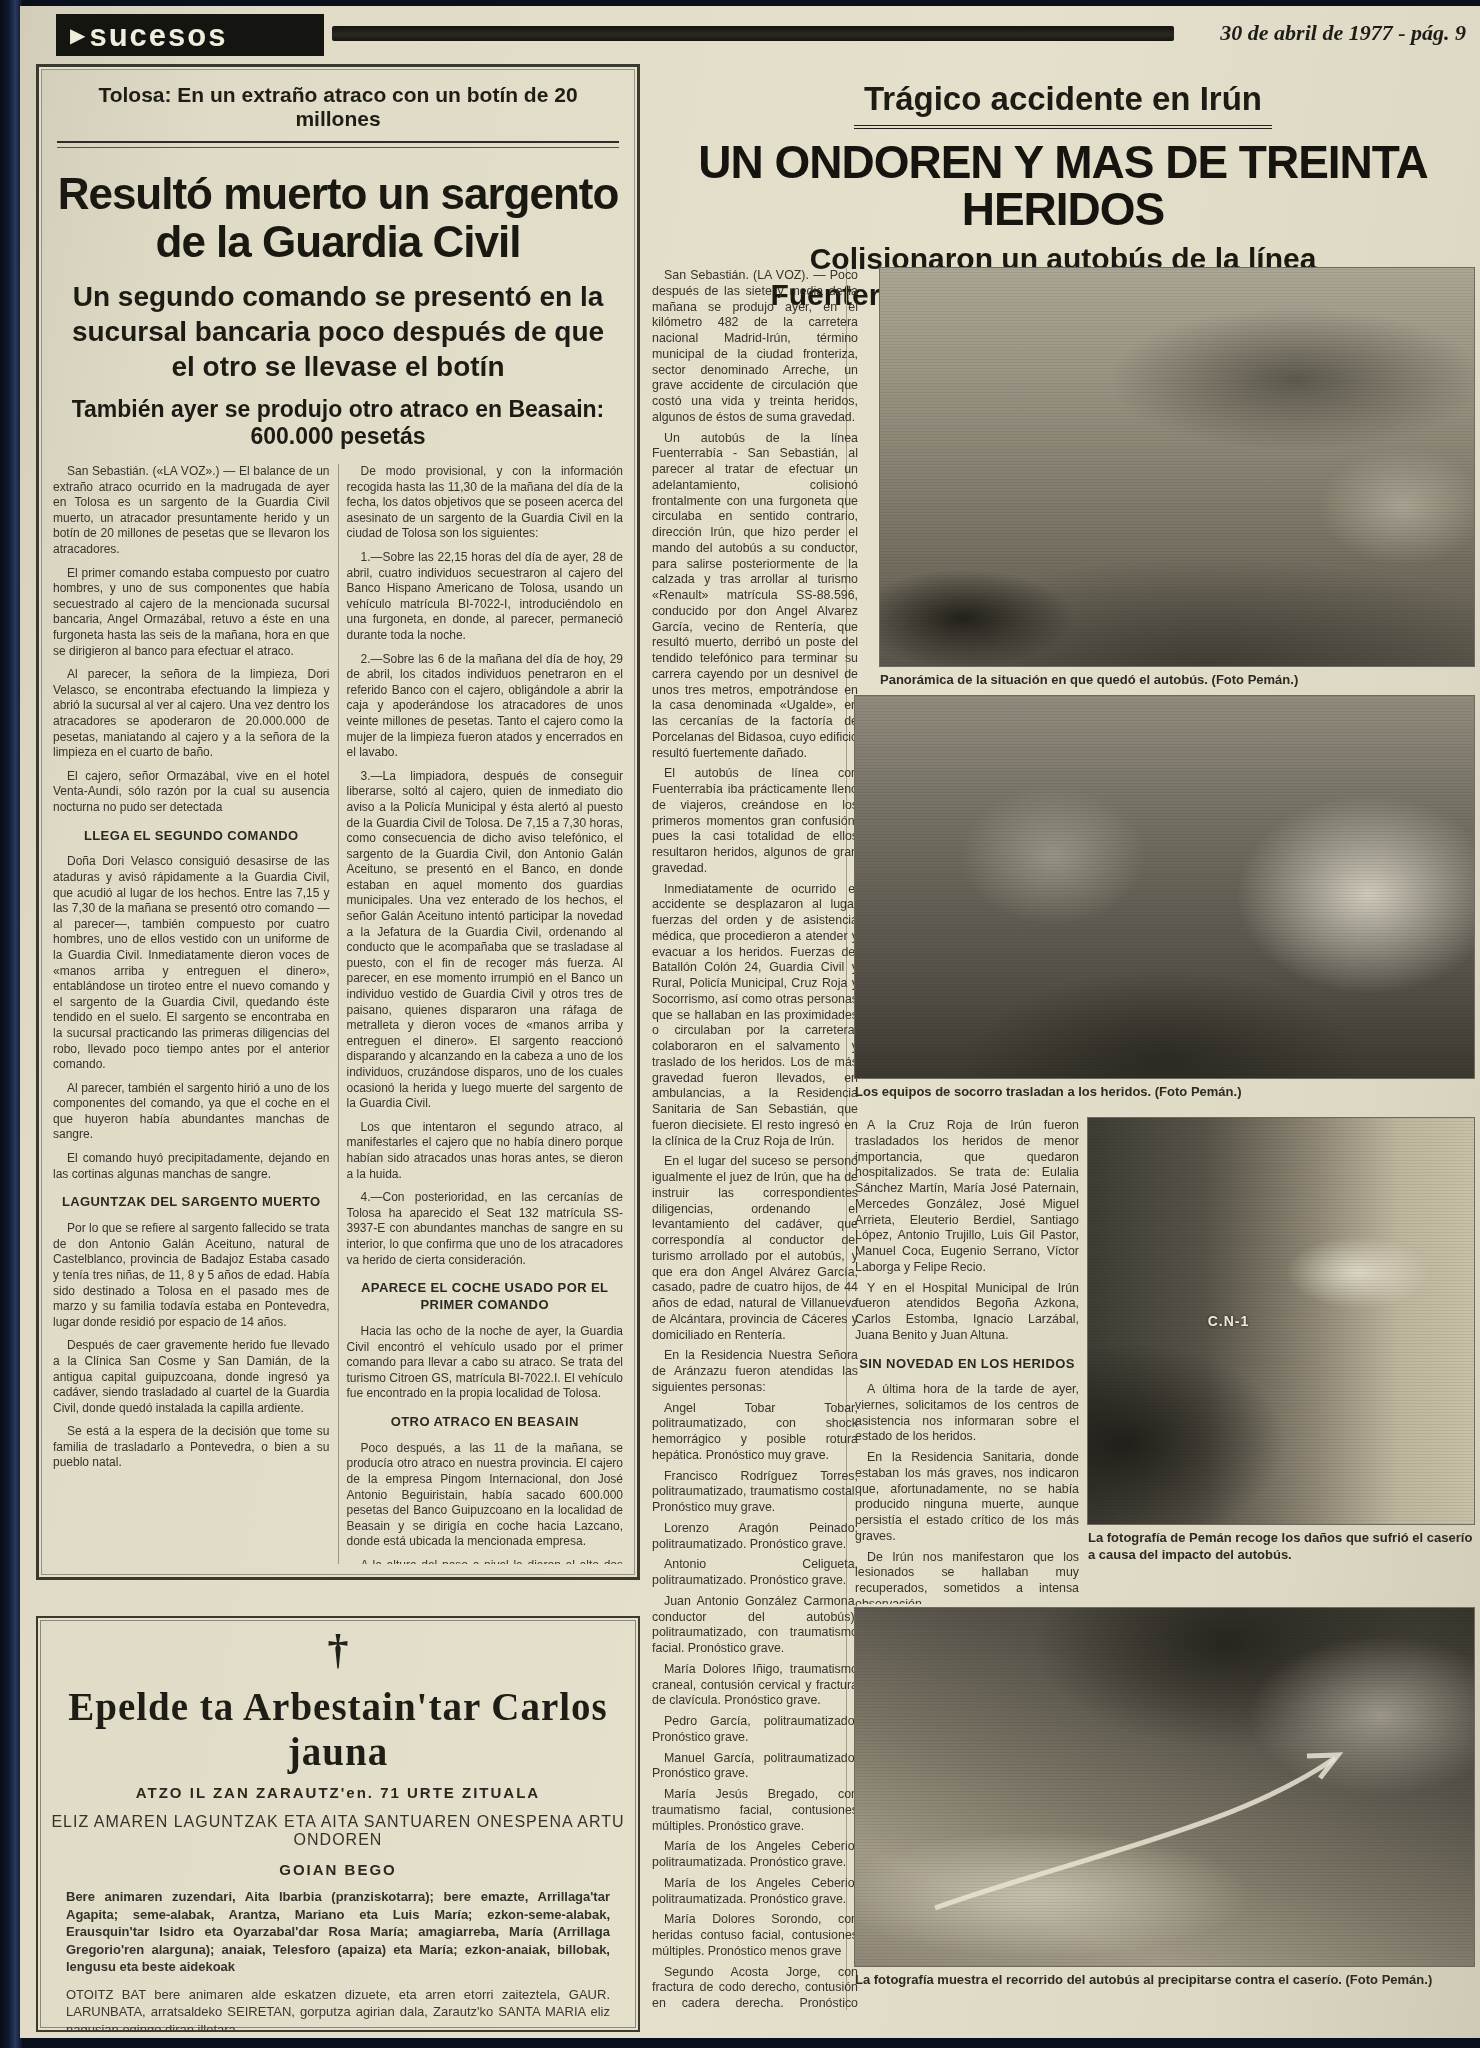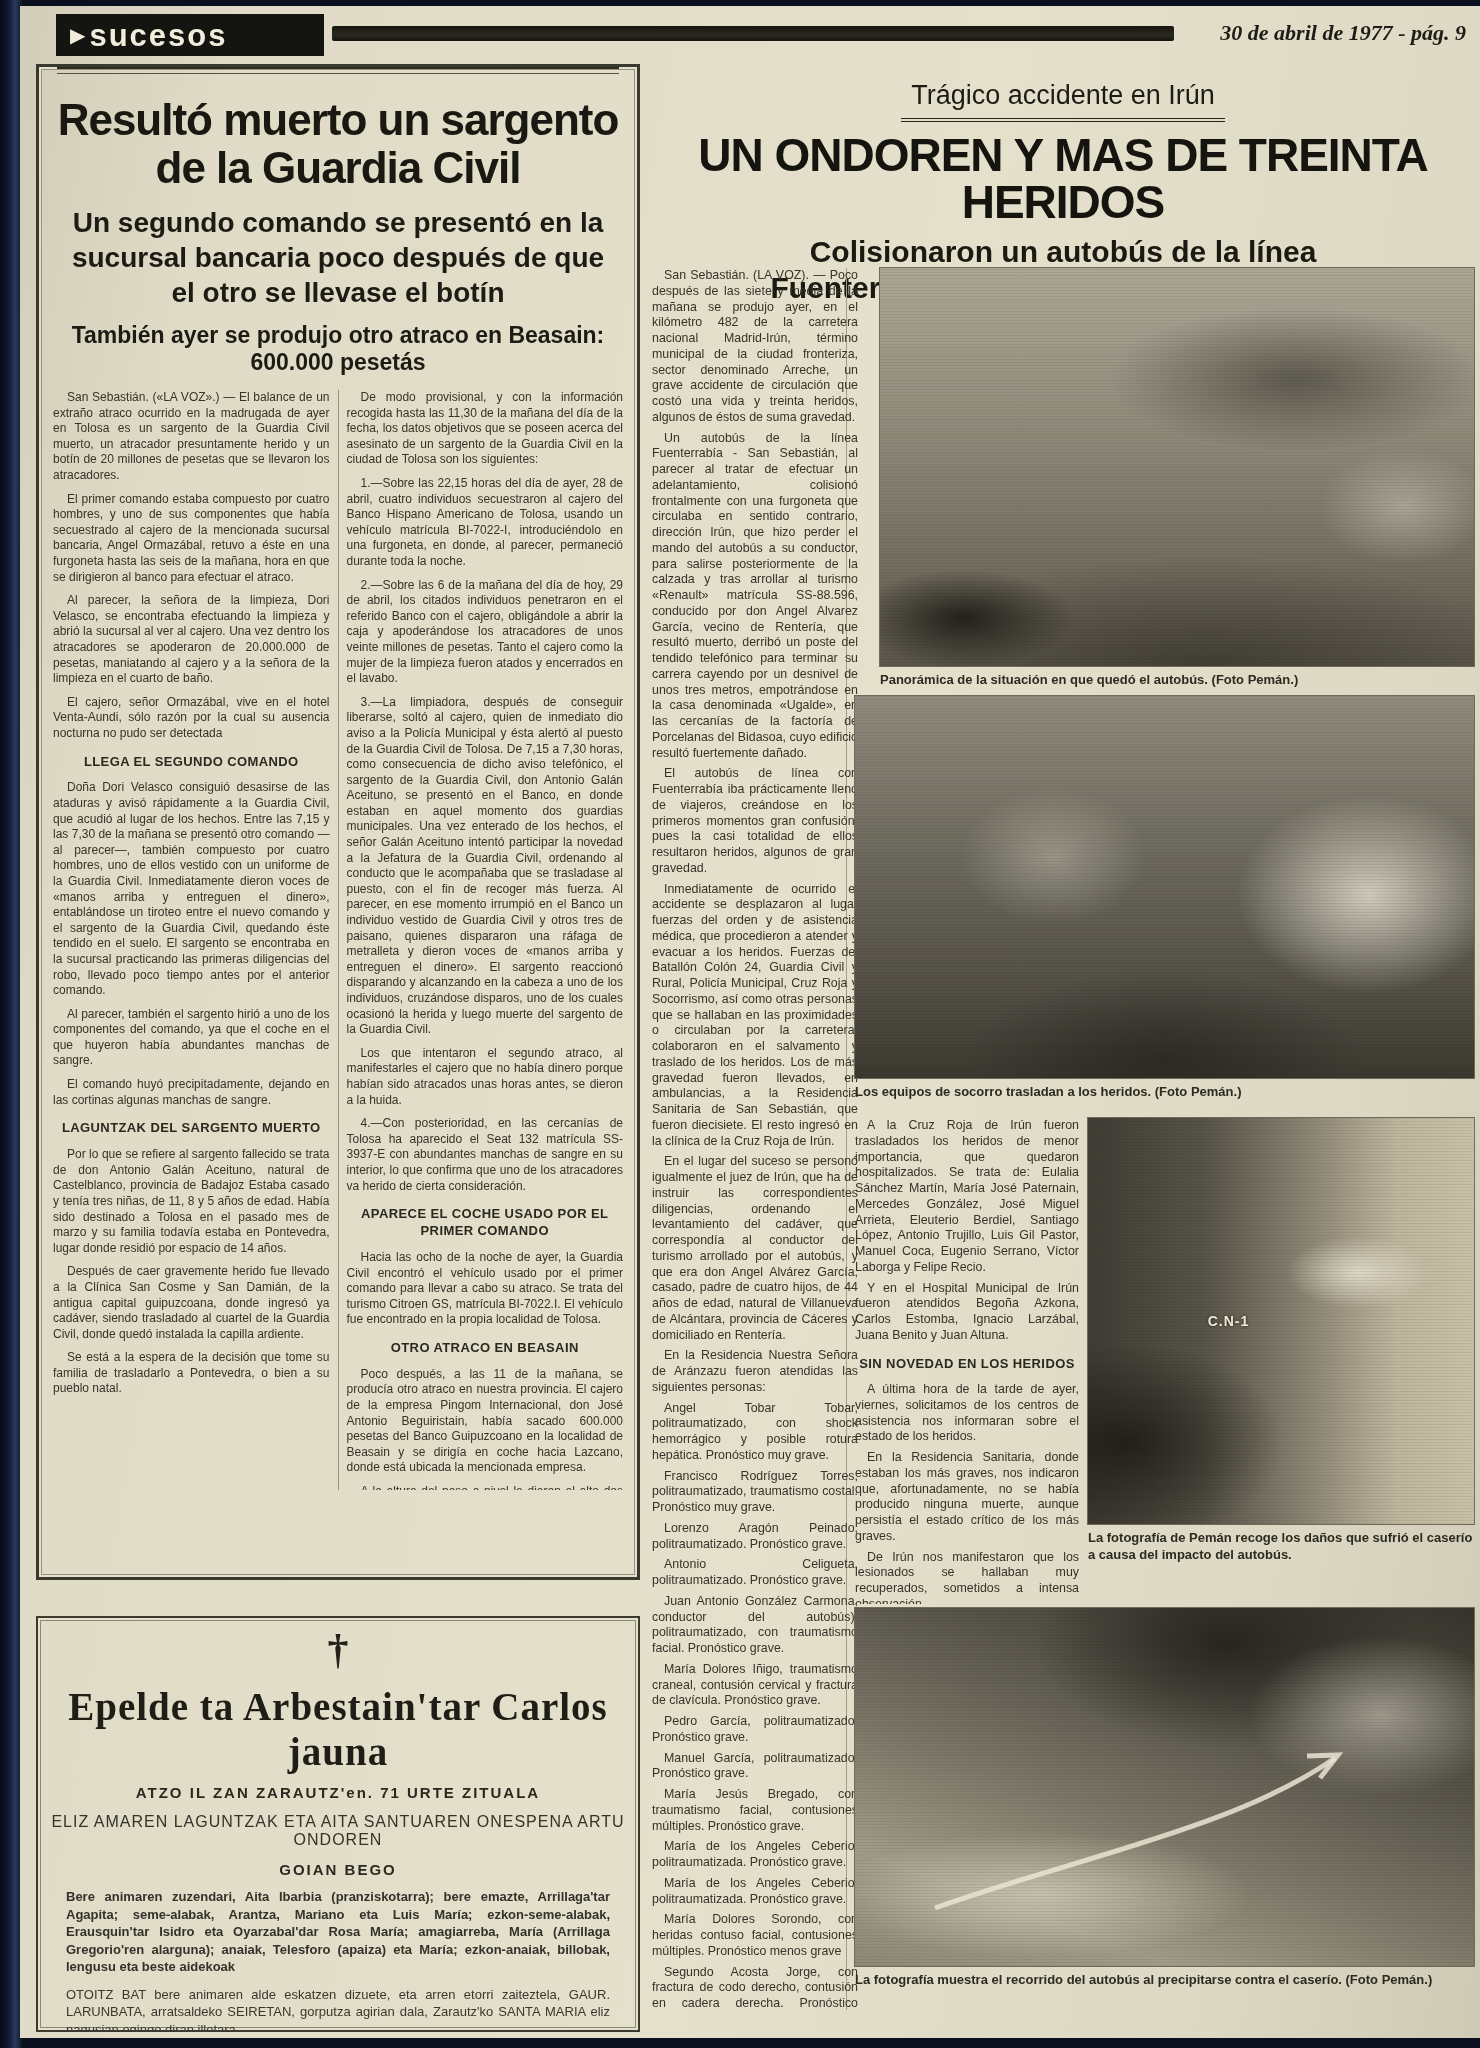--- a/index.html
+++ b/index.html
@@ -47,21 +47,21 @@
   .obit-cross{font-family:"Liberation Serif",serif;font-size:42px;font-weight:bold;margin-top:10px;color:#23221a;line-height:1;}
   .obit-name{font-family:"Liberation Serif",serif;font-size:39px;font-weight:bold;letter-spacing:1px;margin:14px 8px 10px;color:#1f1e16;}
   .obit-meta1{font-size:15px;font-weight:bold;letter-spacing:2px;color:#2a2920;margin:6px 0;}
   .obit-meta2{font-size:16px;letter-spacing:1px;color:#34332a;margin:12px 0;}
   .obit-meta3{font-size:15px;font-weight:bold;letter-spacing:2px;color:#2a2920;margin:8px 0 10px;}
   .obit-family{font-size:13px;font-weight:bold;text-align:justify;margin:4px 28px 10px;line-height:1.35;color:#33322a;}
   .obit-prayer{font-size:13px;text-align:justify;margin:6px 28px 8px;line-height:1.35;color:#3a382e;}
   .obit-date{font-size:14px;font-weight:bold;text-align:center;padding-left:230px;margin:10px 28px 2px;color:#2e2d24;}
   
   .r-head-wrap{position:absolute;left:630px;top:74px;width:826px;text-align:center;}
-  .r-kicker{display:inline-block;font-size:27px;font-weight:normal;color:#1c1b14;
+  .r-kicker{display:inline-block;font-size:33px;font-weight:bold;color:#1c1b14;
     border-bottom:4px double #22211a;padding:0 10px 7px;}
   .r-headline{font-size:46px;font-weight:bold;letter-spacing:-1px;line-height:1.02;margin:10px 0 4px;color:#15140e;}
   .r-subhead{font-size:30px;font-weight:bold;line-height:1.22;margin:8px 0 0;color:#1a1912;}
   .r-colA{position:absolute;left:632px;top:262px;width:206px;height:1748px;overflow:hidden;
     text-align:justify;font-size:12.4px;line-height:1.27;color:#35332a;}
   .r-colA .para{margin:0 0 5px;text-indent:12px;}
   .r-colB{position:absolute;left:835px;top:1112px;width:224px;height:486px;overflow:hidden;
     text-align:justify;font-size:12.4px;line-height:1.27;color:#35332a;}
   .r-colB .para{margin:0 0 5px;text-indent:12px;}
   .vrule-right{position:absolute;left:826px;top:262px;width:1px;height:1742px;background:#a39c88;}
@@ -110,20 +110,21 @@
 <div class="paper">
 
   <div class="logo-box">
     <span class="logo-arrow">▶</span>
     <span class="logo-text">sucesos</span>
   </div>
   <div class="header-rule"></div>
   <div class="date-line">30 de abril de 1977 - pág. 9</div>
 
   <div class="left-box">
+    <div class="kicker">Tolosa: En un extraño atraco con un botín de 20 millones</div>
     <div class="kicker-rule"></div>
     <div class="l-headline">Resultó muerto un sargento de la Guardia Civil</div>
     <div class="l-subhead">Un segundo comando se presentó en la sucursal bancaria poco después de que el otro se llevase el botín</div>
     <div class="l-deck">También ayer se produjo otro atraco en Beasain: 600.000 pesetás</div>
     <div class="l-cols">
       <div class="l-col">
           <p class="para">San Sebastián. («LA VOZ».) — El balance de un extraño atraco ocurrido en la madrugada de ayer en Tolosa es un sargento de la Guardia Civil muerto, un atracador presuntamente herido y un botín de 20 millones de pesetas que se llevaron los atracadores.</p>
           <p class="para">El primer comando estaba compuesto por cuatro hombres, y uno de sus componentes que había secuestrado al cajero de la mencionada sucursal bancaria, Angel Ormazábal, retuvo a éste en una furgoneta hasta las seis de la mañana, hora en que se dirigieron al banco para efectuar el atraco.</p>
           <p class="para">Al parecer, la señora de la limpieza, Dori Velasco, se encontraba efectuando la limpieza y abrió la sucursal al ver al cajero. Una vez dentro los atracadores se apoderaron de 20.000.000 de pesetas, maniatando al cajero y a la señora de la limpieza en el cuarto de baño.</p>
           <p class="para">El cajero, señor Ormazábal, vive en el hotel Venta-Aundi, sólo razón por la cual su ausencia nocturna no pudo ser detectada</p>

